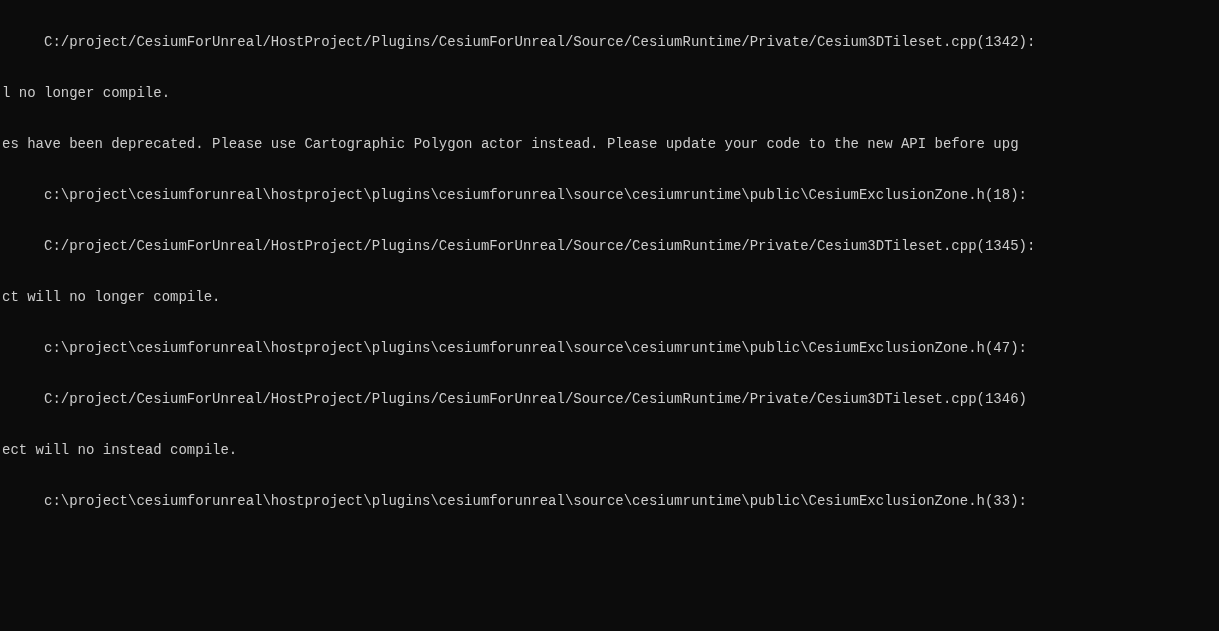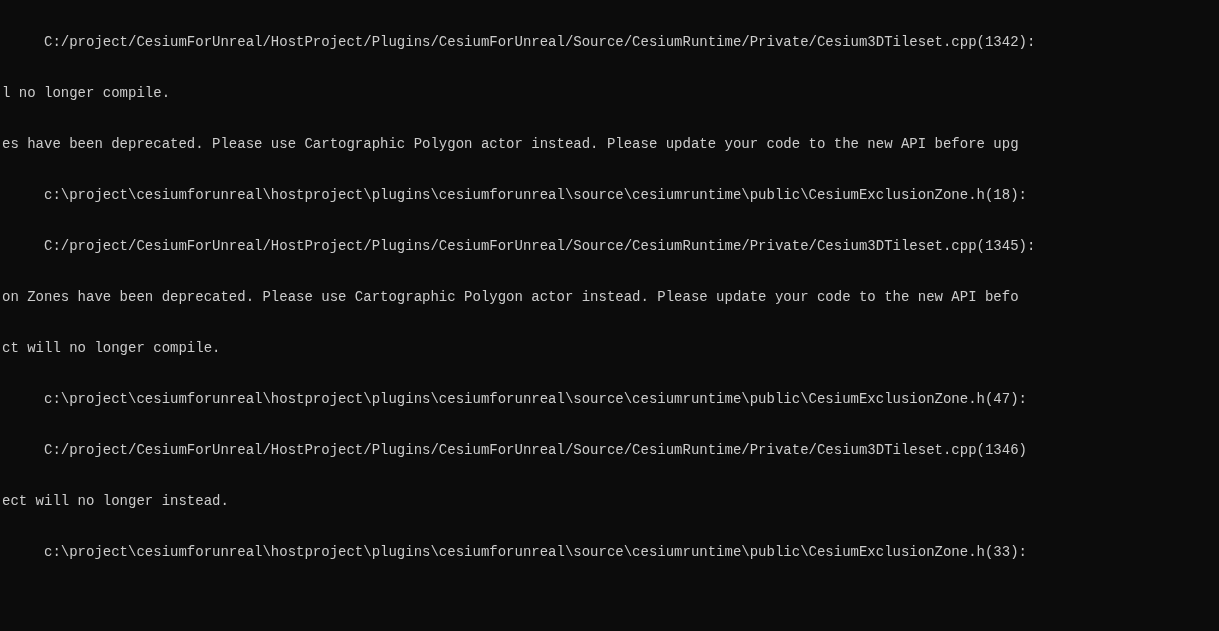--- a/index.html
+++ b/index.html
@@ -28,25 +28,24 @@
 </style>
 </head>
 <body>
 
 <div class="terminal">
   <div class="line">     C:/project/CesiumForUnreal/HostProject/Plugins/CesiumForUnreal/Source/CesiumRuntime/Private/Cesium3DTileset.cpp(1342):</div>
   <div class="line">l no longer compile.</div>
   <div class="line">es have been deprecated. Please use Cartographic Polygon actor instead. Please update your code to the new API before upg</div>
   <div class="line">     c:\project\cesiumforunreal\hostproject\plugins\cesiumforunreal\source\cesiumruntime\public\CesiumExclusionZone.h(18):</div>
   <div class="line">     C:/project/CesiumForUnreal/HostProject/Plugins/CesiumForUnreal/Source/CesiumRuntime/Private/Cesium3DTileset.cpp(1345):</div>
-  <div class="line">on Zones have been deprecated. Please use Cartographic Polygon actor instead. Please update your code to the new API befo</div>
   <div class="line">ct will no longer compile.</div>
   <div class="line">     c:\project\cesiumforunreal\hostproject\plugins\cesiumforunreal\source\cesiumruntime\public\CesiumExclusionZone.h(47):</div>
   <div class="line">     C:/project/CesiumForUnreal/HostProject/Plugins/CesiumForUnreal/Source/CesiumRuntime/Private/Cesium3DTileset.cpp(1346)</div>
-  <div class="line">ect will no longer instead.</div>
+  <div class="line">ect will no instead compile.</div>
   <div class="line">     c:\project\cesiumforunreal\hostproject\plugins\cesiumforunreal\source\cesiumruntime\public\CesiumExclusionZone.h(33):</div>
   
   
   
   
   
   
   
   
   

